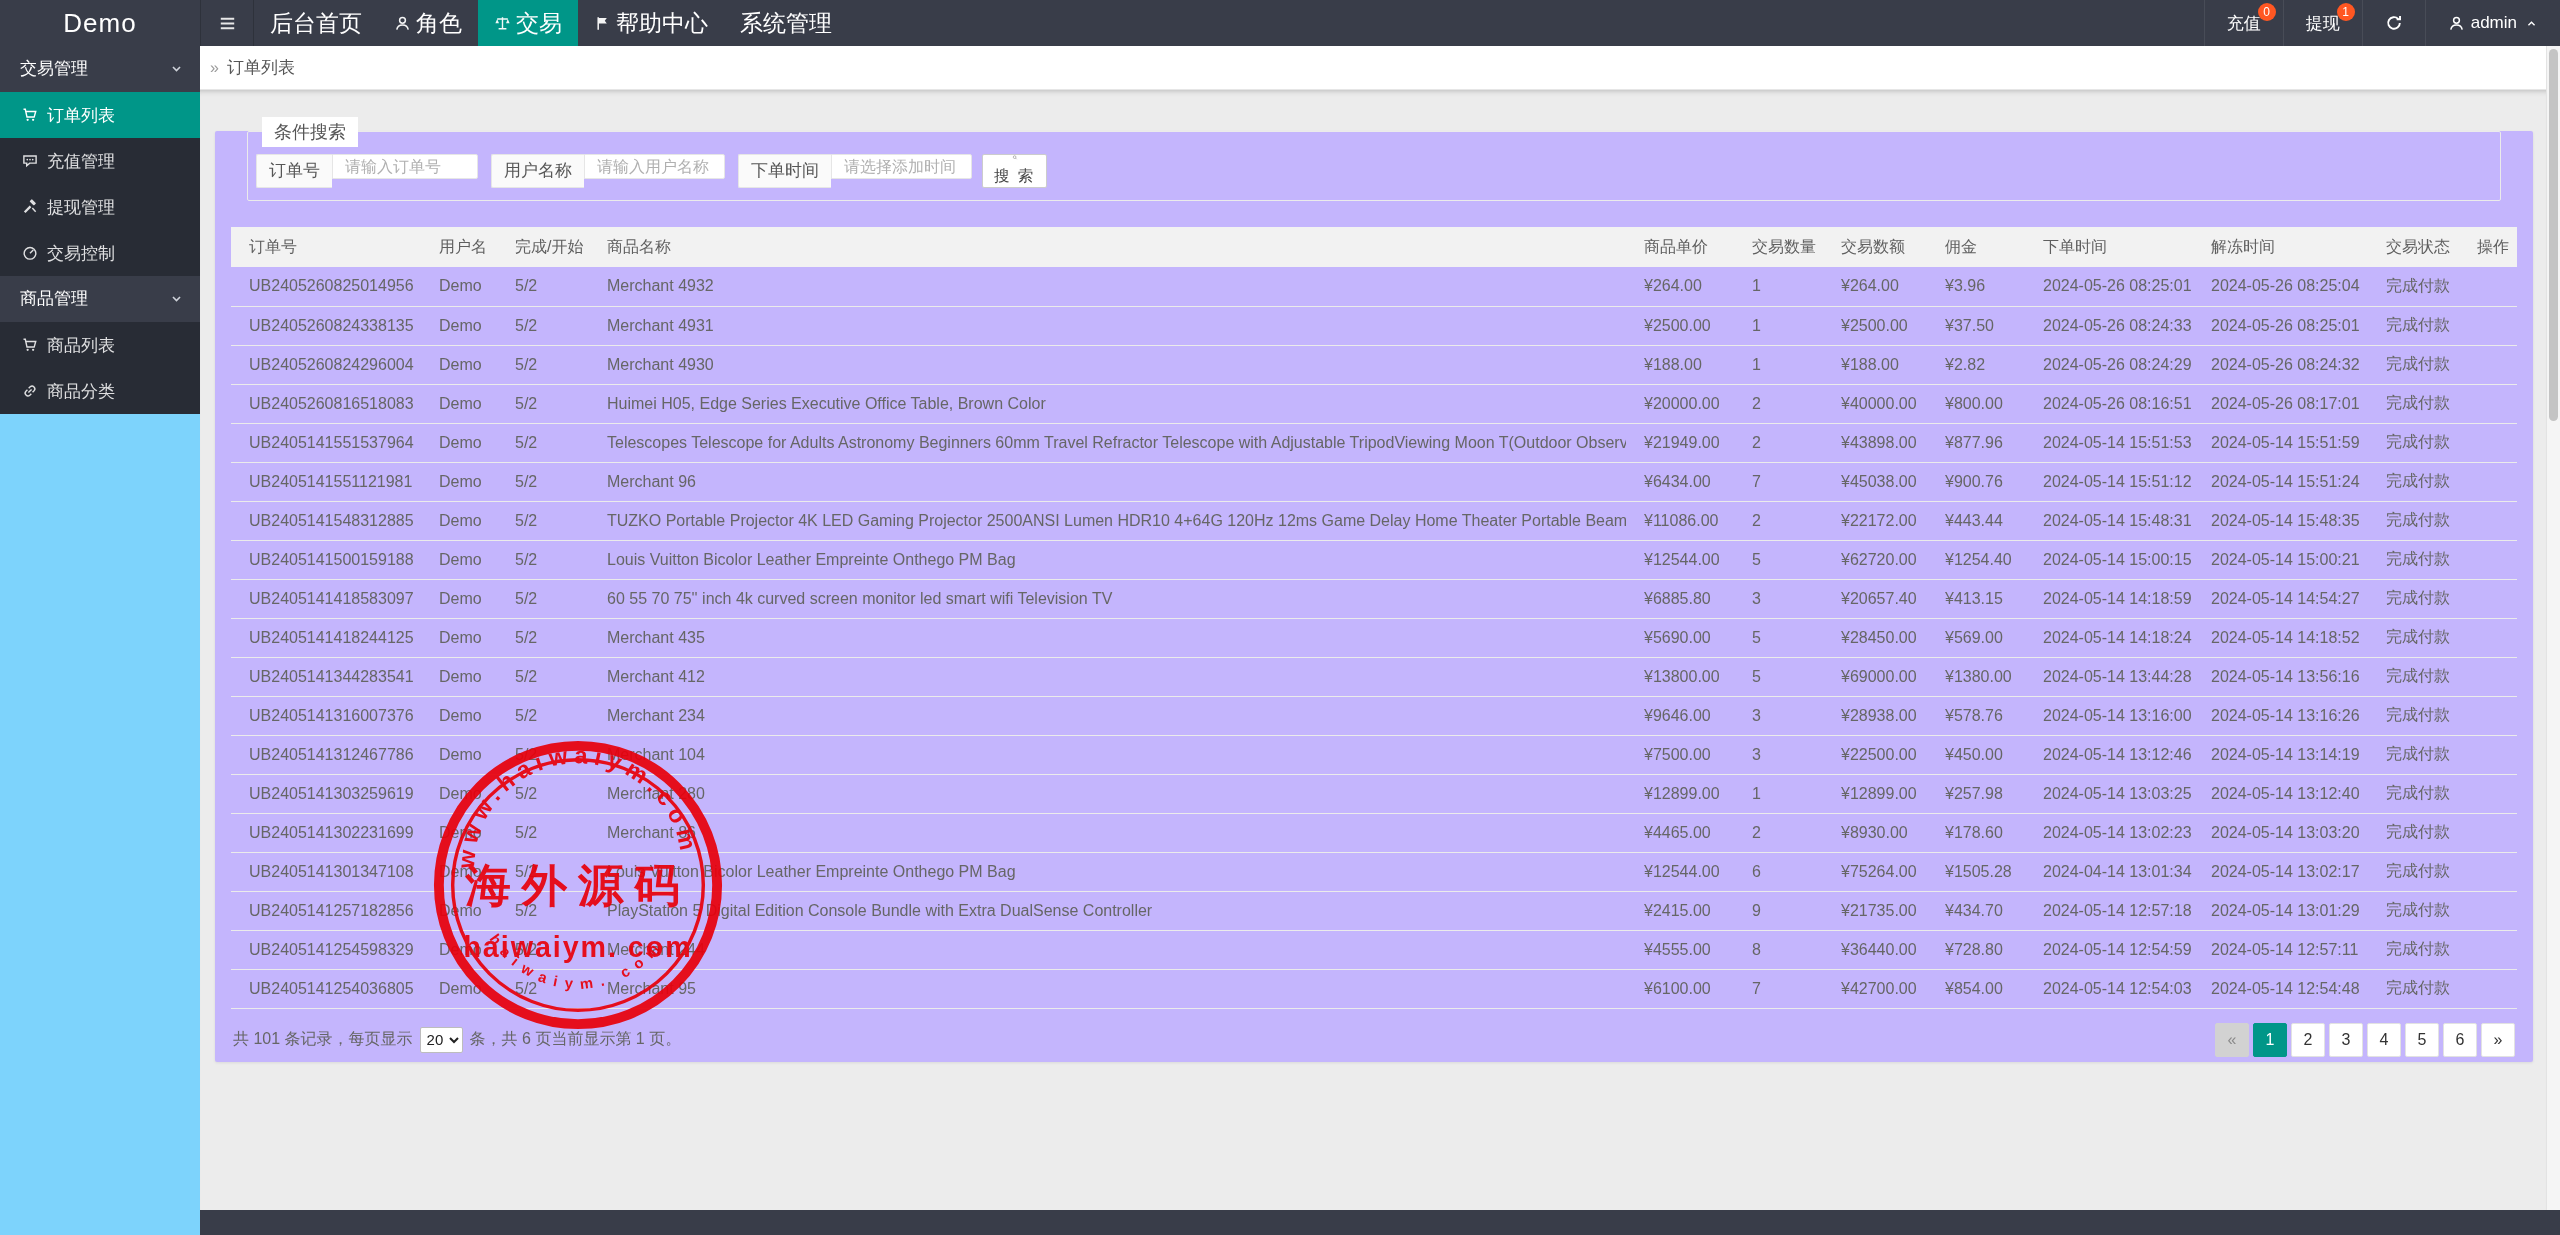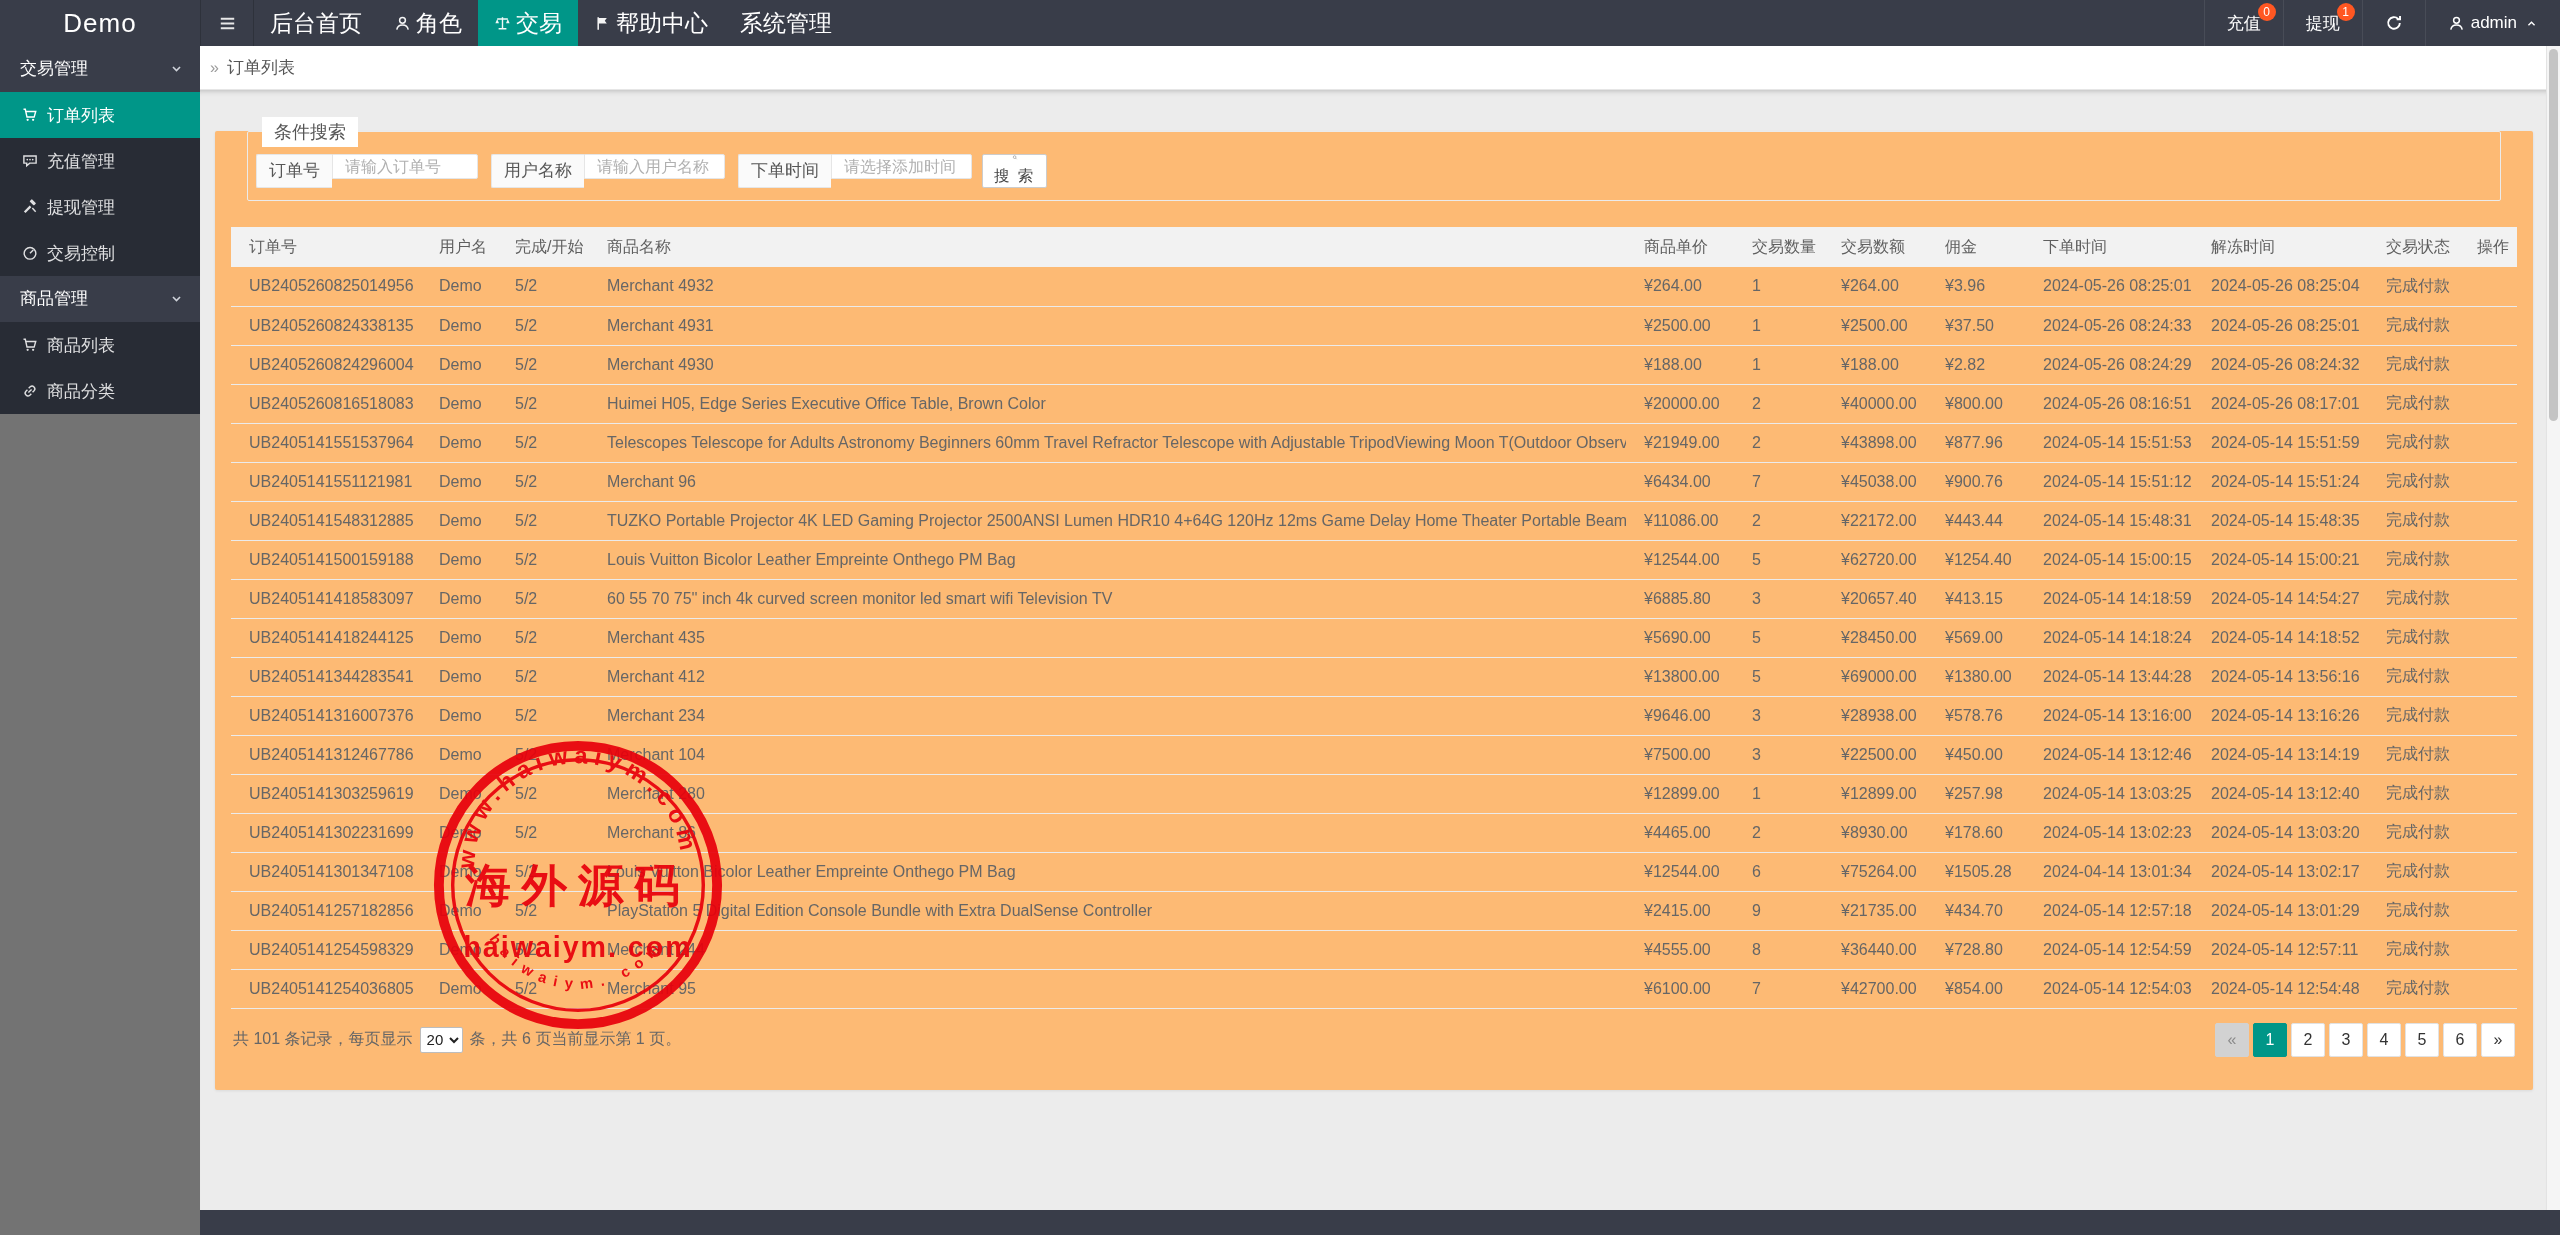--- a/index.html
+++ b/index.html
@@ -44,21 +44,21 @@
   .badge {
     position:absolute; top:3px; right:7px; min-width:18px; height:18px;
     border-radius:9px; background:#FF5722; color:#fff; font-size:12px;
     line-height:18px; text-align:center; padding:0 5px;
   }
   .caret-up { margin-left:2px; }
 
   
   .sidebar {
     position:absolute; top:46px; left:0; width:200px; bottom:0;
-    background:#737373; z-index:20;
+    background:#7dd3fc; z-index:20;
   }
   .side-group-title {
     height:46px; line-height:46px; padding:0 20px; position:relative;
     background:#393D49; color:#fff; font-size:17px; cursor:pointer;
   }
   .side-group-title .chev { position:absolute; right:16px; top:15px; color:#cfd3da; }
   .side-item {
     height:46px; padding-left:22px; display:flex; align-items:center; gap:9px;
     background:#282C35; color:rgba(255,255,255,.85); font-size:17px; cursor:pointer;
   }
@@ -73,22 +73,22 @@
   .breadcrumb-sep { color:#9b9b9b; margin-right:8px; font-size:16px; }
   .breadcrumb-title { color:#565656; }
 
   
   .content {
     position:absolute; left:200px; top:90px; right:14px; bottom:25px;
     background:#ececec; box-shadow: inset 0 6px 6px -6px rgba(0,0,0,.28);
     overflow:hidden;
   }
   .card {
-    margin:13px 13px 0 15px; background:#fdba74; border-radius:2px;
-    box-shadow:0 1px 3px rgba(0,0,0,.08); padding:0 16px 32px;
+    margin:13px 13px 0 15px; background:#c4b5fd; border-radius:2px;
+    box-shadow:0 1px 3px rgba(0,0,0,.08); padding:0 16px 4px;
   }
 
   
   .field {
     position:relative; border:1px solid #ebebeb; border-radius:2px;
     margin:41px 16px 0; padding:22px 8px 12px;
   }
   .legend {
     position:absolute; top:-15px; left:14px; background:#fff;
     padding:0 12px; line-height:30px; font-size:18px; color:#555;

